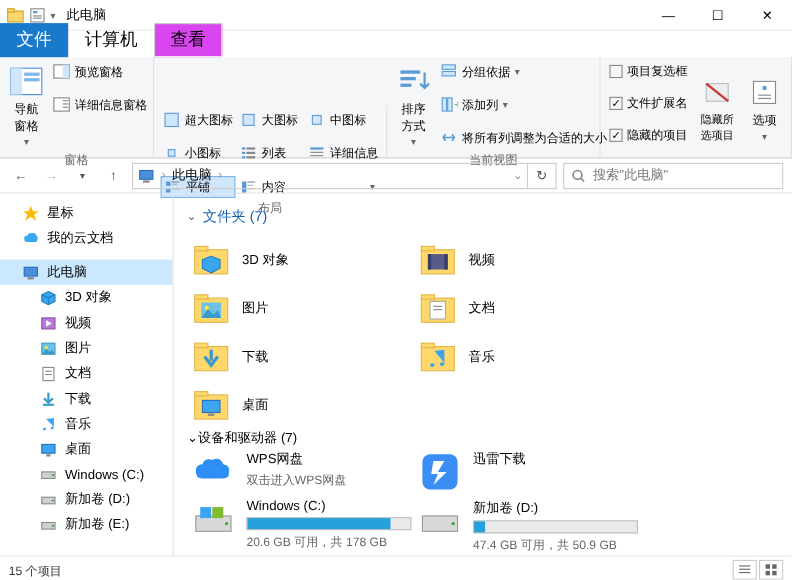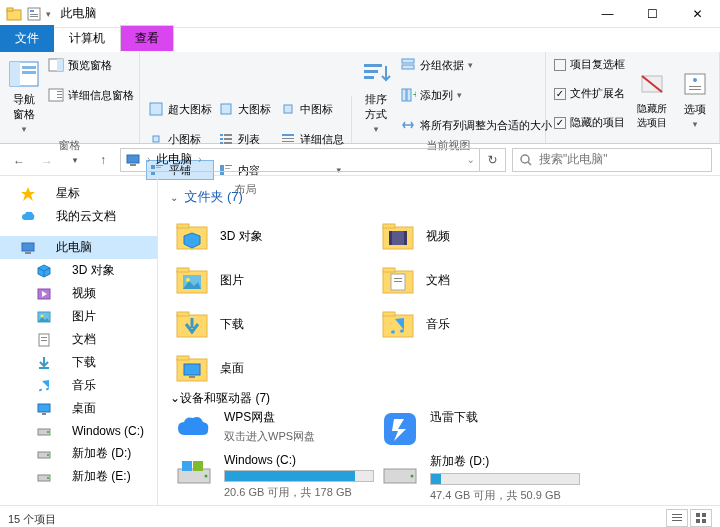--- a/index.html
+++ b/index.html
@@ -6,21 +6,21 @@
 body { width: 720px; height: 527px; overflow: hidden; background: #fff; font-size: 12px; color: #000; position: relative; }
 
 .titlebar { height: 28px; display: flex; align-items: center; padding: 0 0 0 6px; background: #fff; border-bottom: 1px solid #e5e5e5; }
 .titlebar .qat { display: flex; gap: 4px; align-items: center; }
 .titlebar .qat svg { display: block; }
 .titlebar .title { margin-left: 10px; font-size: 12px; }
 .titlebar .winctrl { margin-left: auto; display: flex; }
 .titlebar .winctrl div { width: 45px; height: 28px; display: flex; align-items: center; justify-content: center; font-size: 12px; }
 
 .tabs { height: 24px; display: flex; background: #fff; align-items: flex-end; }
-.tab { padding: 4px 14px; font-size: 12px; border: 1px solid transparent; cursor: default; }
+.tab { padding: 4px 14px; font-size: 16px; border: 1px solid transparent; cursor: default; }
 .tab.file { background: #1979ca; color: #fff; }
 .tab.active { border: 1px solid #d0d0d0; border-bottom: 1px solid #f5f6f7; background: #d946ef; }
 
 .ribbon { height: 92px; background: #f5f6f7; border-bottom: 1px solid #d0d0d0; display: flex; }
 .rgroup { border-right: 1px solid #e1e1e1; padding: 2px 6px; display: flex; flex-direction: column; justify-content: space-between; }
 .rgroup .body { flex: 1; display: flex; gap: 4px; padding-top: 2px; }
 .rgroup .caption { text-align: center; font-size: 11px; color: #666; padding: 2px 0; }
 .bigbtn { display: flex; flex-direction: column; align-items: center; justify-content: center; width: 48px; text-align: center; font-size: 11px; gap: 2px; padding: 2px; }
 .bigbtn .ic { width: 32px; height: 32px; }
 .smallrow { display: flex; align-items: center; gap: 4px; font-size: 11px; padding: 1px 2px; white-space: nowrap; }
@@ -31,21 +31,21 @@
 .addrbar { height: 32px; display: flex; align-items: center; gap: 6px; padding: 4px 8px; border-bottom: 1px solid #e5e5e5; }
 .navbtn { width: 22px; height: 22px; display: flex; align-items: center; justify-content: center; color: #555; }
 .addrbox { flex: 1; height: 24px; border: 1px solid #ccc; display: flex; align-items: center; padding: 0 4px; gap: 6px; }
 .addrbox .crumb { font-size: 12px; }
 .addrbox .spacer { flex: 1; }
 .refreshbtn { width: 26px; height: 24px; border: 1px solid #ccc; border-left: none; display: flex; align-items: center; justify-content: center; color: #555; }
 .searchbox { width: 200px; height: 24px; border: 1px solid #ccc; display: flex; align-items: center; padding: 0 6px; gap: 6px; color: #777; }
 
 .main { display: flex; height: 333px; }
 .nav { width: 158px; border-right: 1px solid #e5e5e5; overflow: hidden; padding: 6px 0; }
-.navitem { display: flex; align-items: center; gap: 20px; padding: 3px 6px 3px 20px; font-size: 12px; cursor: default; }
+.navitem { display: flex; align-items: center; gap: 7px; padding: 3px 6px 3px 20px; font-size: 12px; cursor: default; }
 .navitem.indent { padding-left: 36px; }
 .navitem.sel { background: #cce8ff; }
 .navitem .nic { width: 16px; height: 16px; flex-shrink: 0; }
 
 .content { flex: 1; overflow: hidden; padding: 8px 12px; }
 .grouphdr { display: flex; align-items: center; gap: 6px; color: #1a5fb4; font-size: 13px; margin: 4px 0 8px 0; }
 .grouphdr .chev { font-size: 10px; color: #555; }
 .items { display: flex; flex-wrap: wrap; gap: 0; }
 .folderitem { width: 206px; height: 44px; display: flex; align-items: center; gap: 10px; padding: 2px 4px; }
 .folderitem .fic { width: 36px; height: 36px; flex-shrink: 0; }

